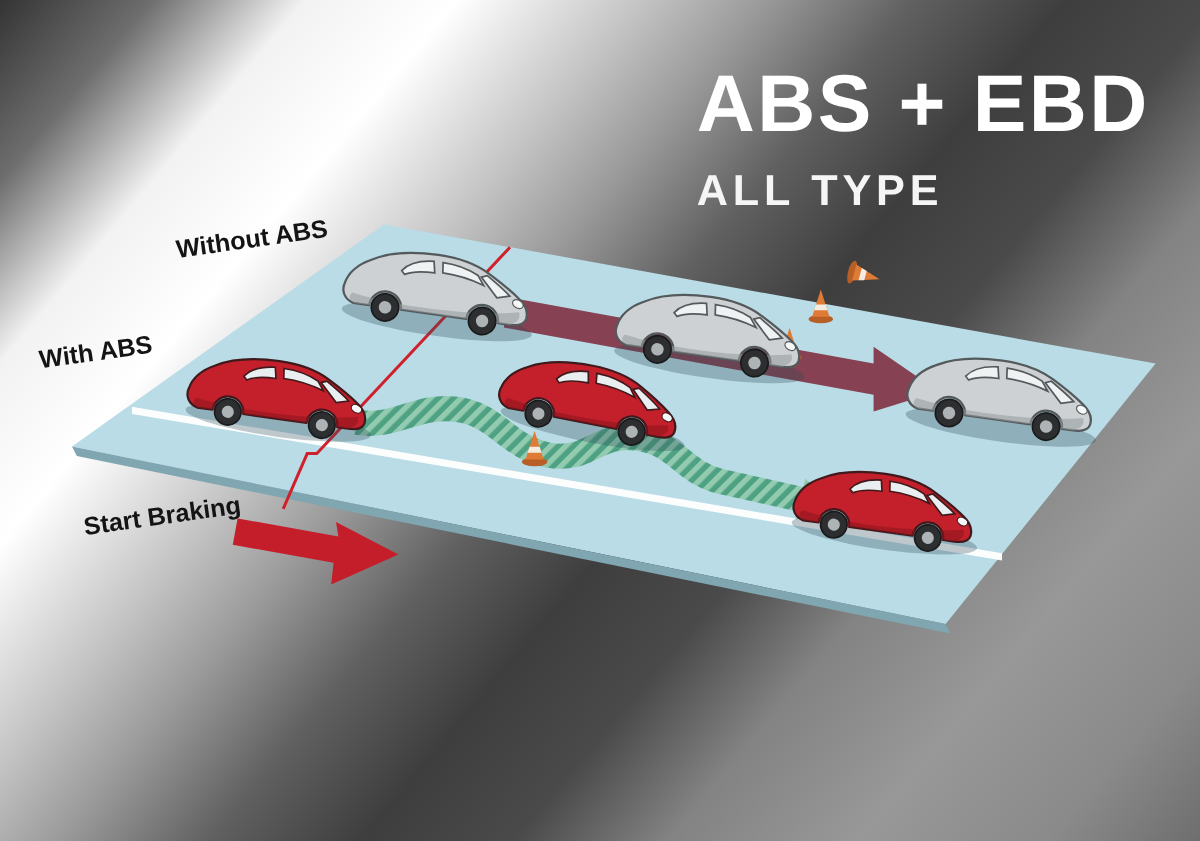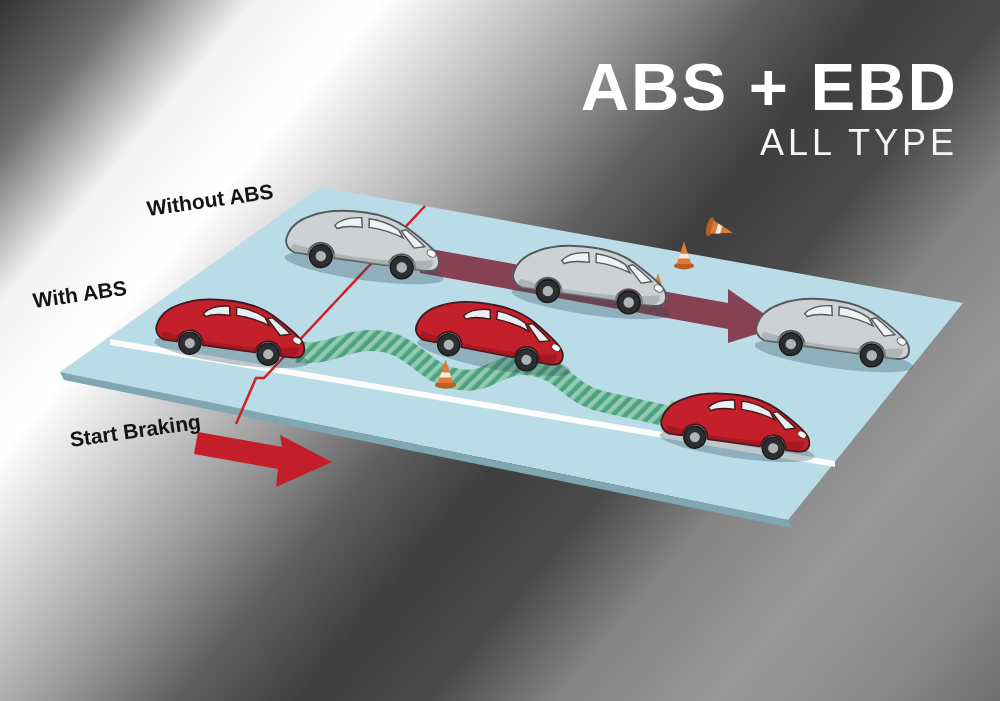--- a/index.html
+++ b/index.html
@@ -12,23 +12,23 @@
       #4a4a4a 64%, #838383 72%, #989898 82%, #8a8a8a 92%, #6e6e6e 100%);
   }
   .scene{position:absolute;left:0;top:0;}
   .label{
     position:absolute;color:#141414;font-weight:bold;font-size:21px;
     transform:rotate(-8deg);transform-origin:left center;white-space:nowrap;
   }
   .label-without{left:147px;top:197px;}
   .label-with{left:33px;top:289px;}
   .label-start{left:70px;top:428px;}
-  .title-block{position:absolute;right:42px;top:52px;text-align:right;color:#ffffff;}
+  .title-block{position:absolute;right:42px;top:52px;text-align:left;color:#ffffff;}
   .title-main{font-size:67px;font-weight:bold;letter-spacing:2px;line-height:1.05;}
-  .title-sub{font-size:36px;font-weight:normal;letter-spacing:4px;margin-top:0;color:#f5f5f5;}
+  .title-sub{font-size:36px;font-weight:bold;letter-spacing:4px;margin-top:16px;color:#f5f5f5;}
   
   .car--red{--body:#c3202b;--body-dark:#8c141e;--glass:#e9eff1;--trim:#40191c;}
   .car--gray{--body:#cdd1d3;--body-dark:#969c9f;--glass:#eef2f3;--trim:#54595c;}
   .car-body{fill:var(--body);stroke:var(--trim);stroke-width:2;stroke-linejoin:round;}
   .car-lower{fill:var(--body-dark);}
   .car-glass{fill:var(--glass);stroke:var(--trim);stroke-width:1.5;}
   .car-light{fill:#f6f8f8;stroke:var(--trim);stroke-width:1;}
   .car-tire{fill:#2c2e2f;stroke:#191a1b;stroke-width:1.5;}
   .car-hub{fill:#aeb4b6;}
   .car-shadow{fill:rgba(45,75,88,0.30);}

